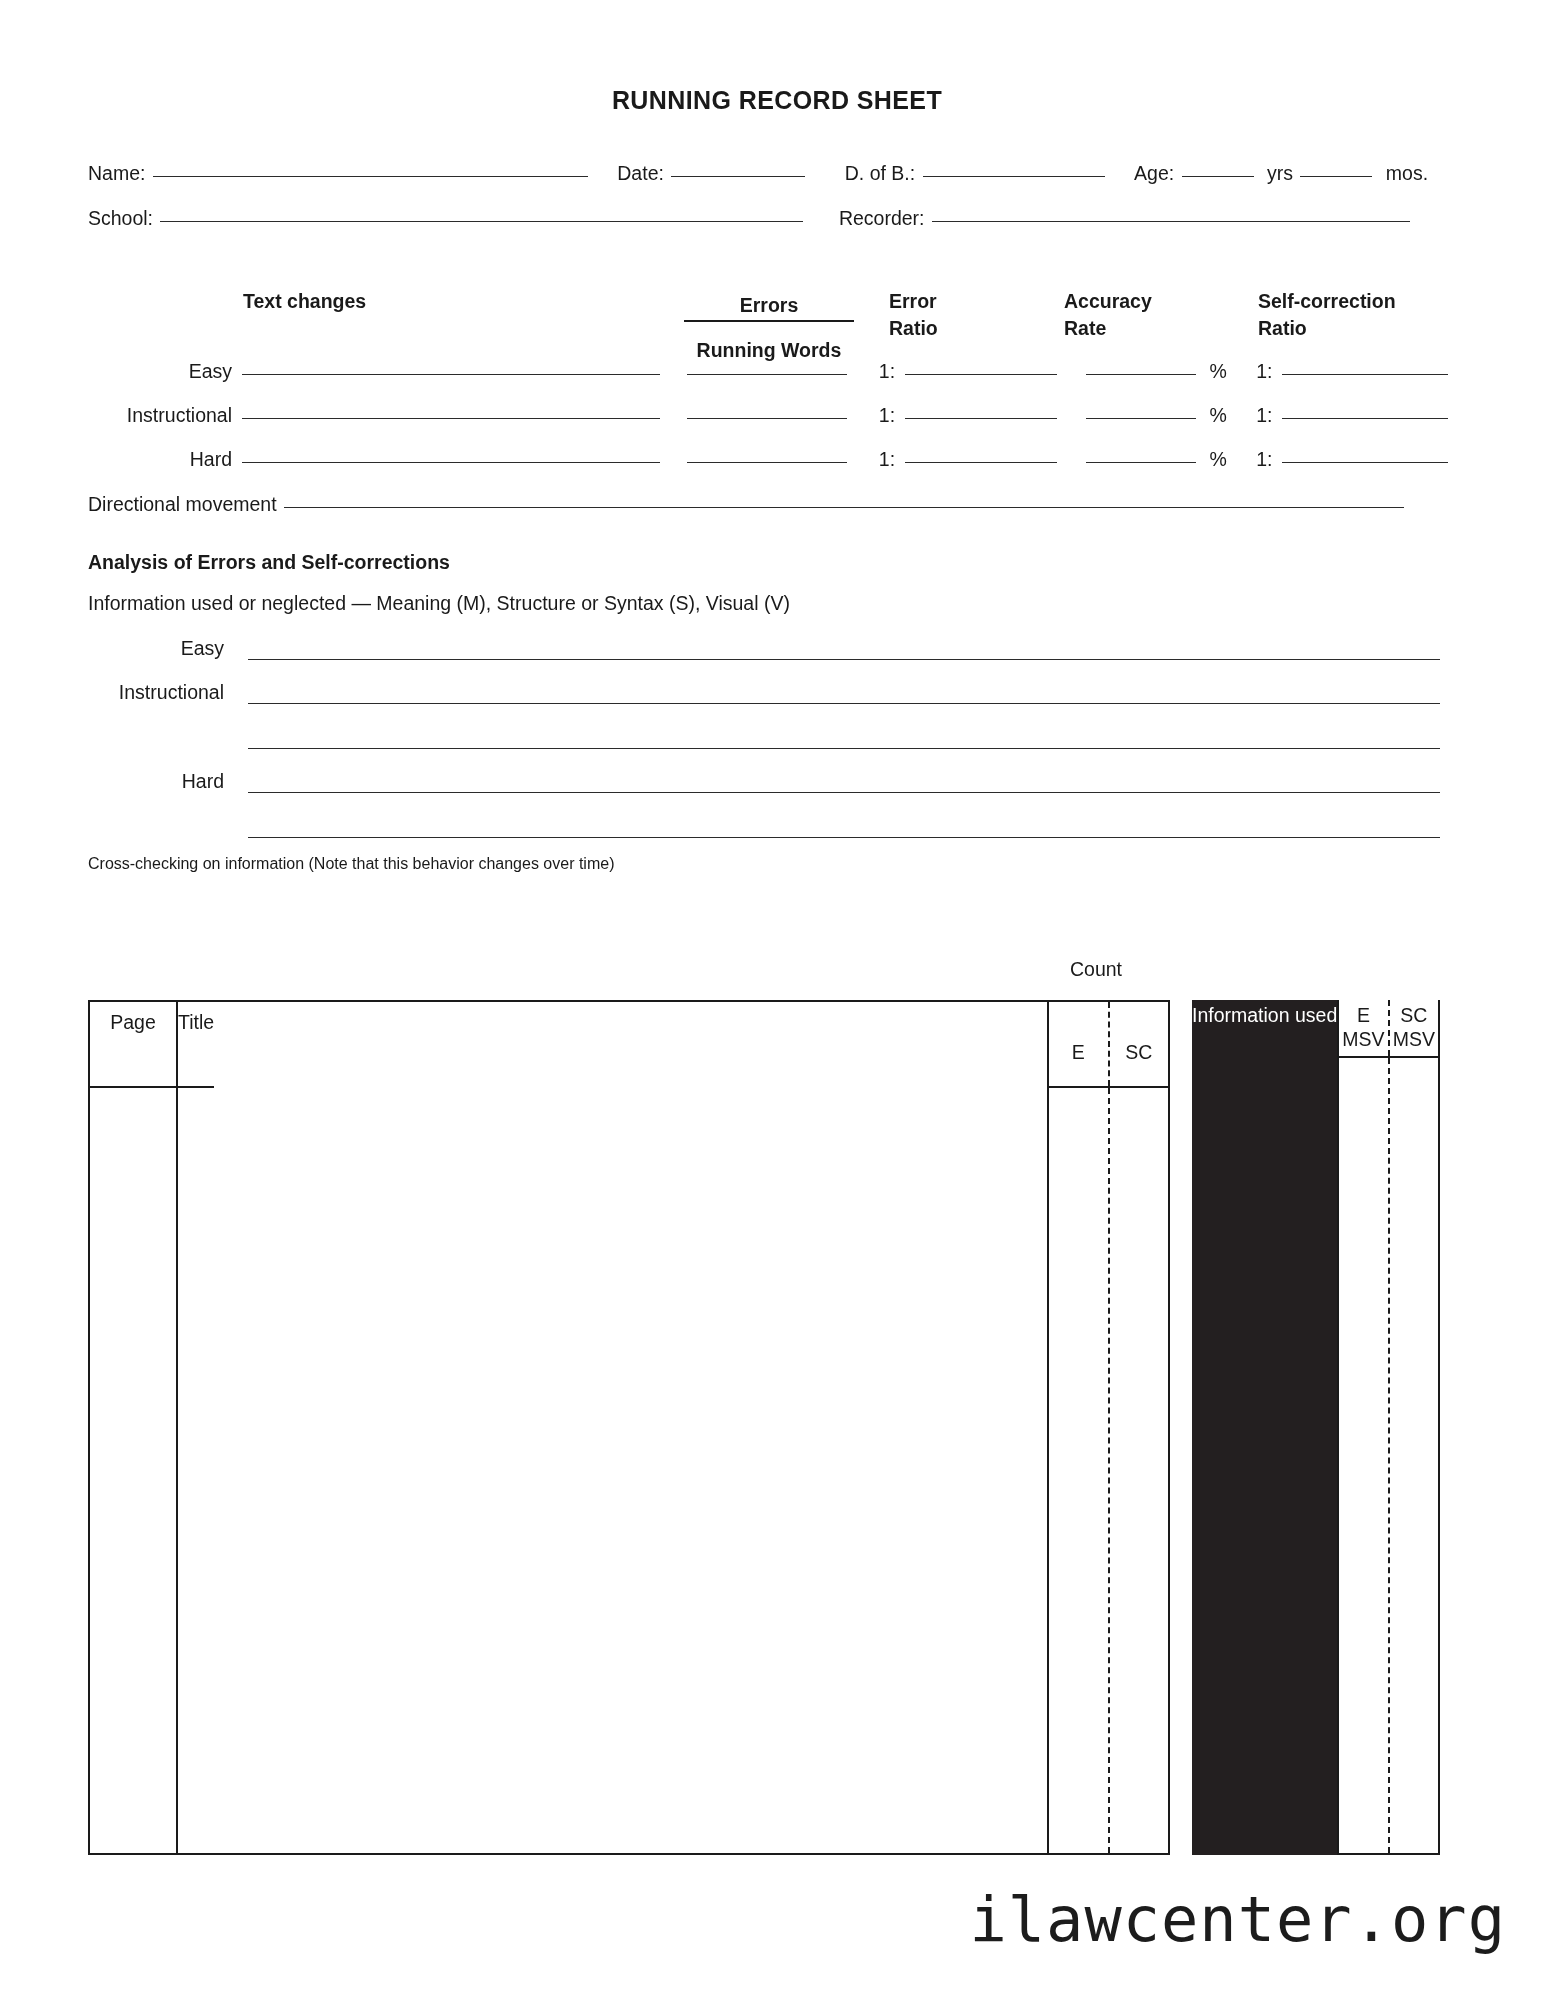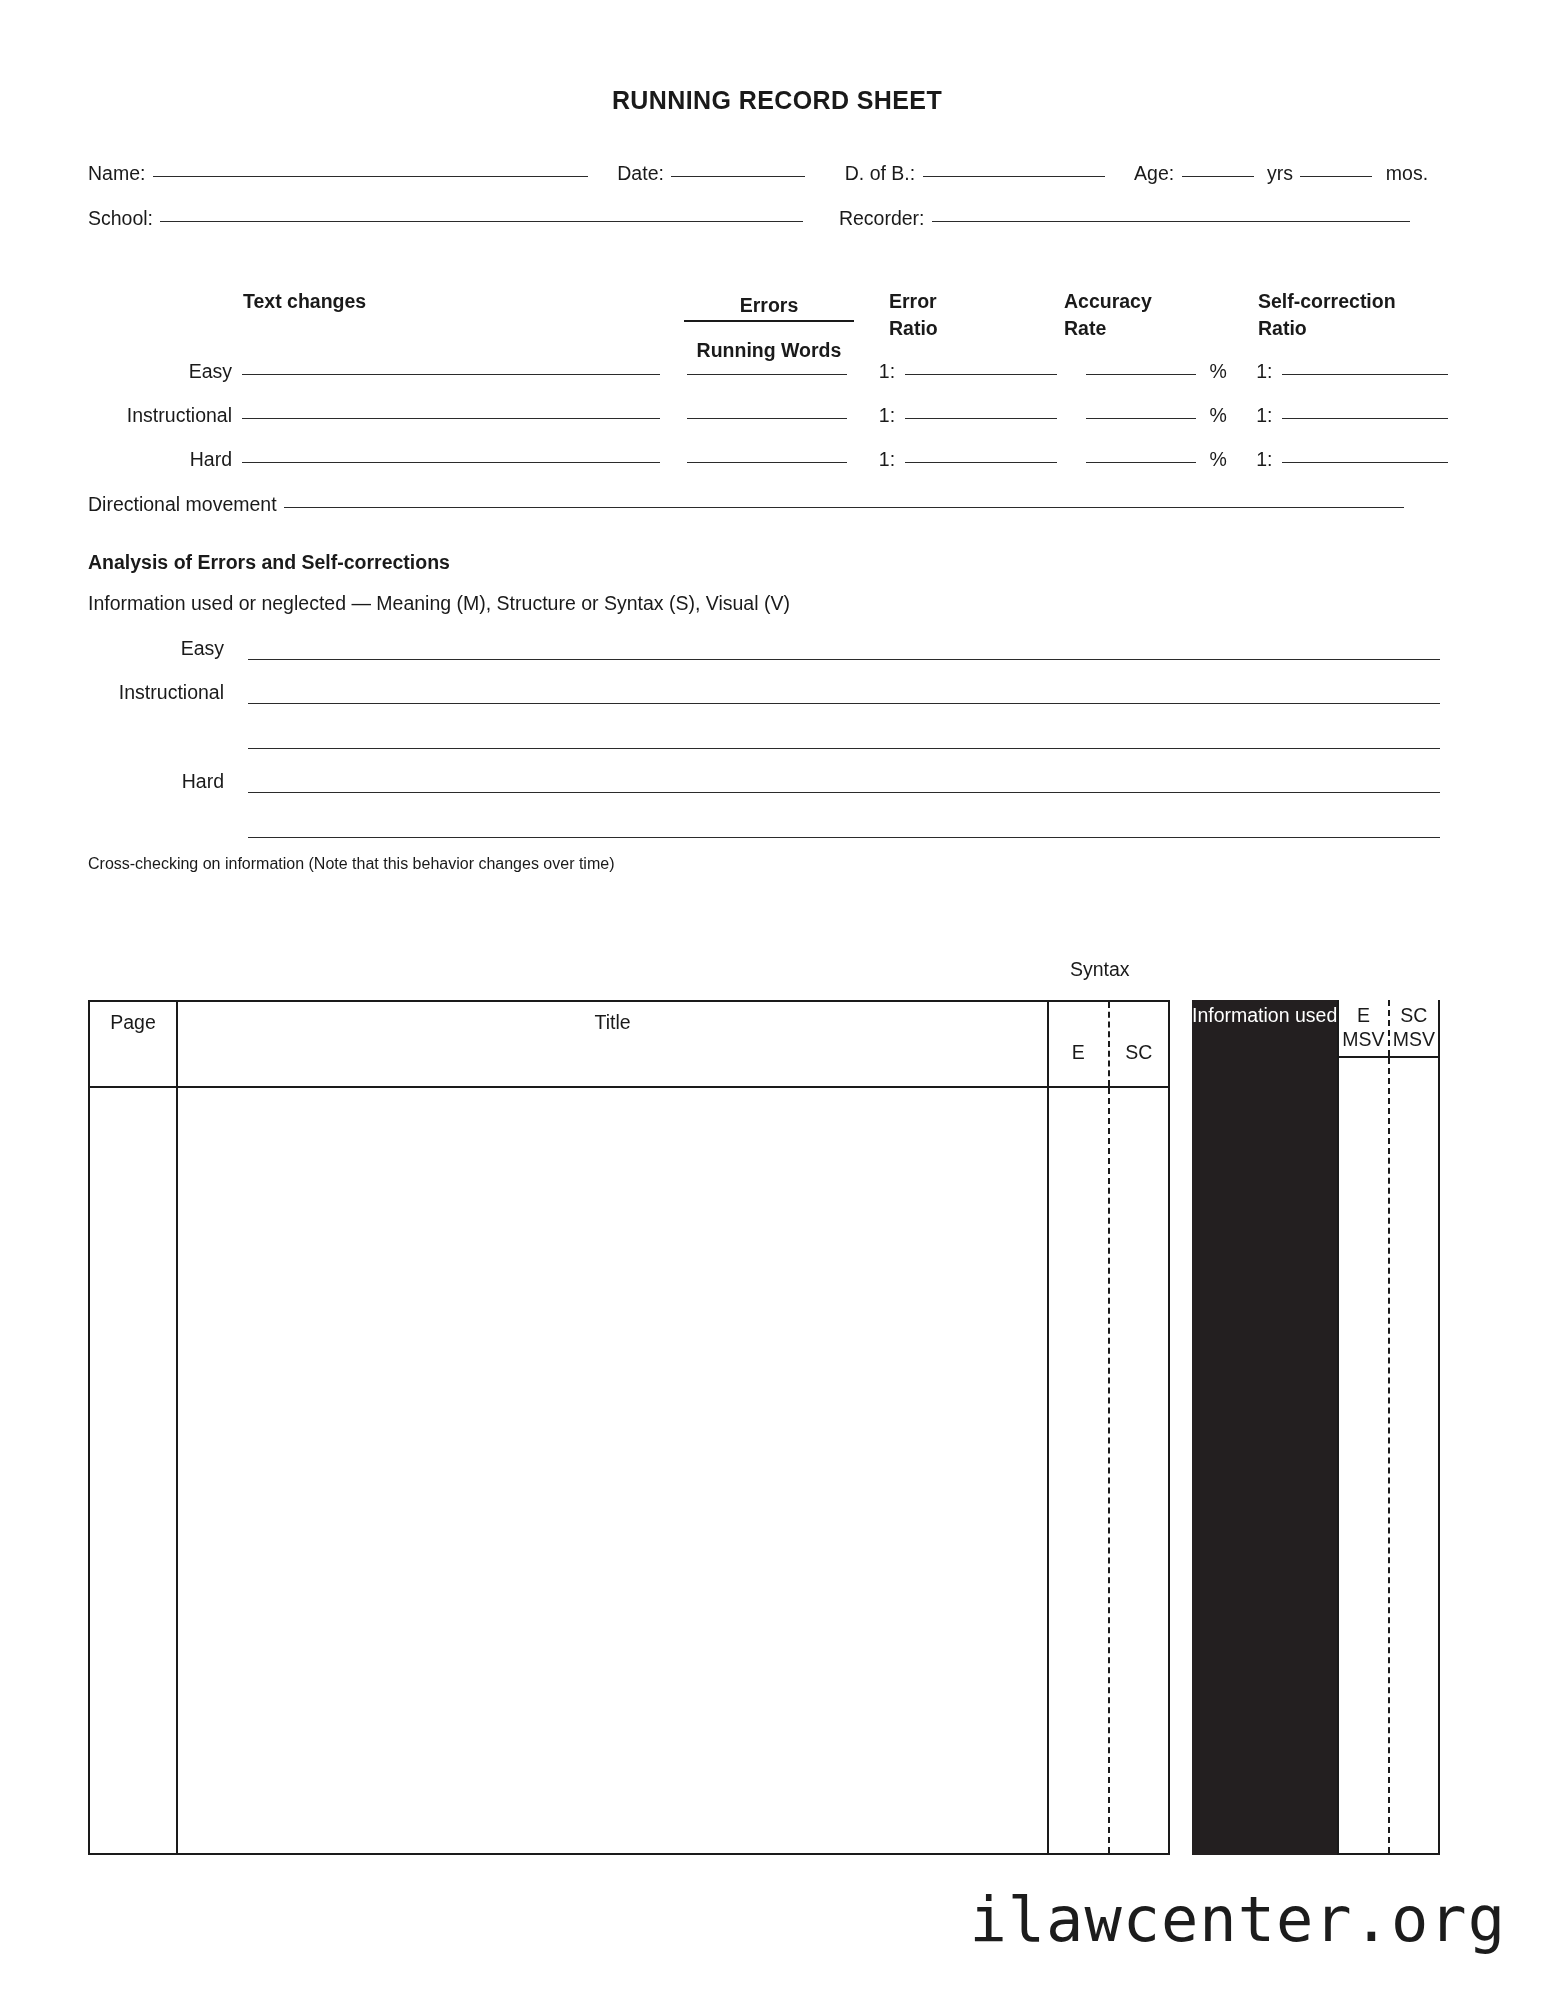--- a/index.html
+++ b/index.html
@@ -186,21 +186,21 @@
     border-right: 2.2px solid #1a1a1a;
     box-sizing: border-box;
     display: flex;
     flex-direction: column;
   }
   .col-title {
     flex: 1;
     border-right: 2.2px solid #1a1a1a;
     box-sizing: border-box;
     display: flex;
-    flex-direction: column;
+    flex-direction: row;
   }
   .col-count {
     width: 119px;
     box-sizing: border-box;
     display: flex;
     flex-direction: column;
   }
   .hd-cell {
     height: 86px;
     box-sizing: border-box;
@@ -403,21 +403,21 @@
   <div class="an-row" id="an-hard">
     <span class="an-label">Hard</span>
     <span class="an-line"></span>
   </div>
   <div class="an-row" id="an-hard2">
     <span class="an-line"></span>
   </div>
 
   <div id="cross-check">Cross-checking on information (Note that this behavior changes over time)</div>
 
-  <div id="cap-count">Syntax</div>
+  <div id="cap-count">Count</div>
 
   <div id="record-table">
     <div class="col-page">
       <div class="hd-cell">Page</div>
       <div class="body-cell"></div>
     </div>
     <div class="col-title">
       <div class="hd-cell">Title</div>
       <div class="body-cell"></div>
     </div>

